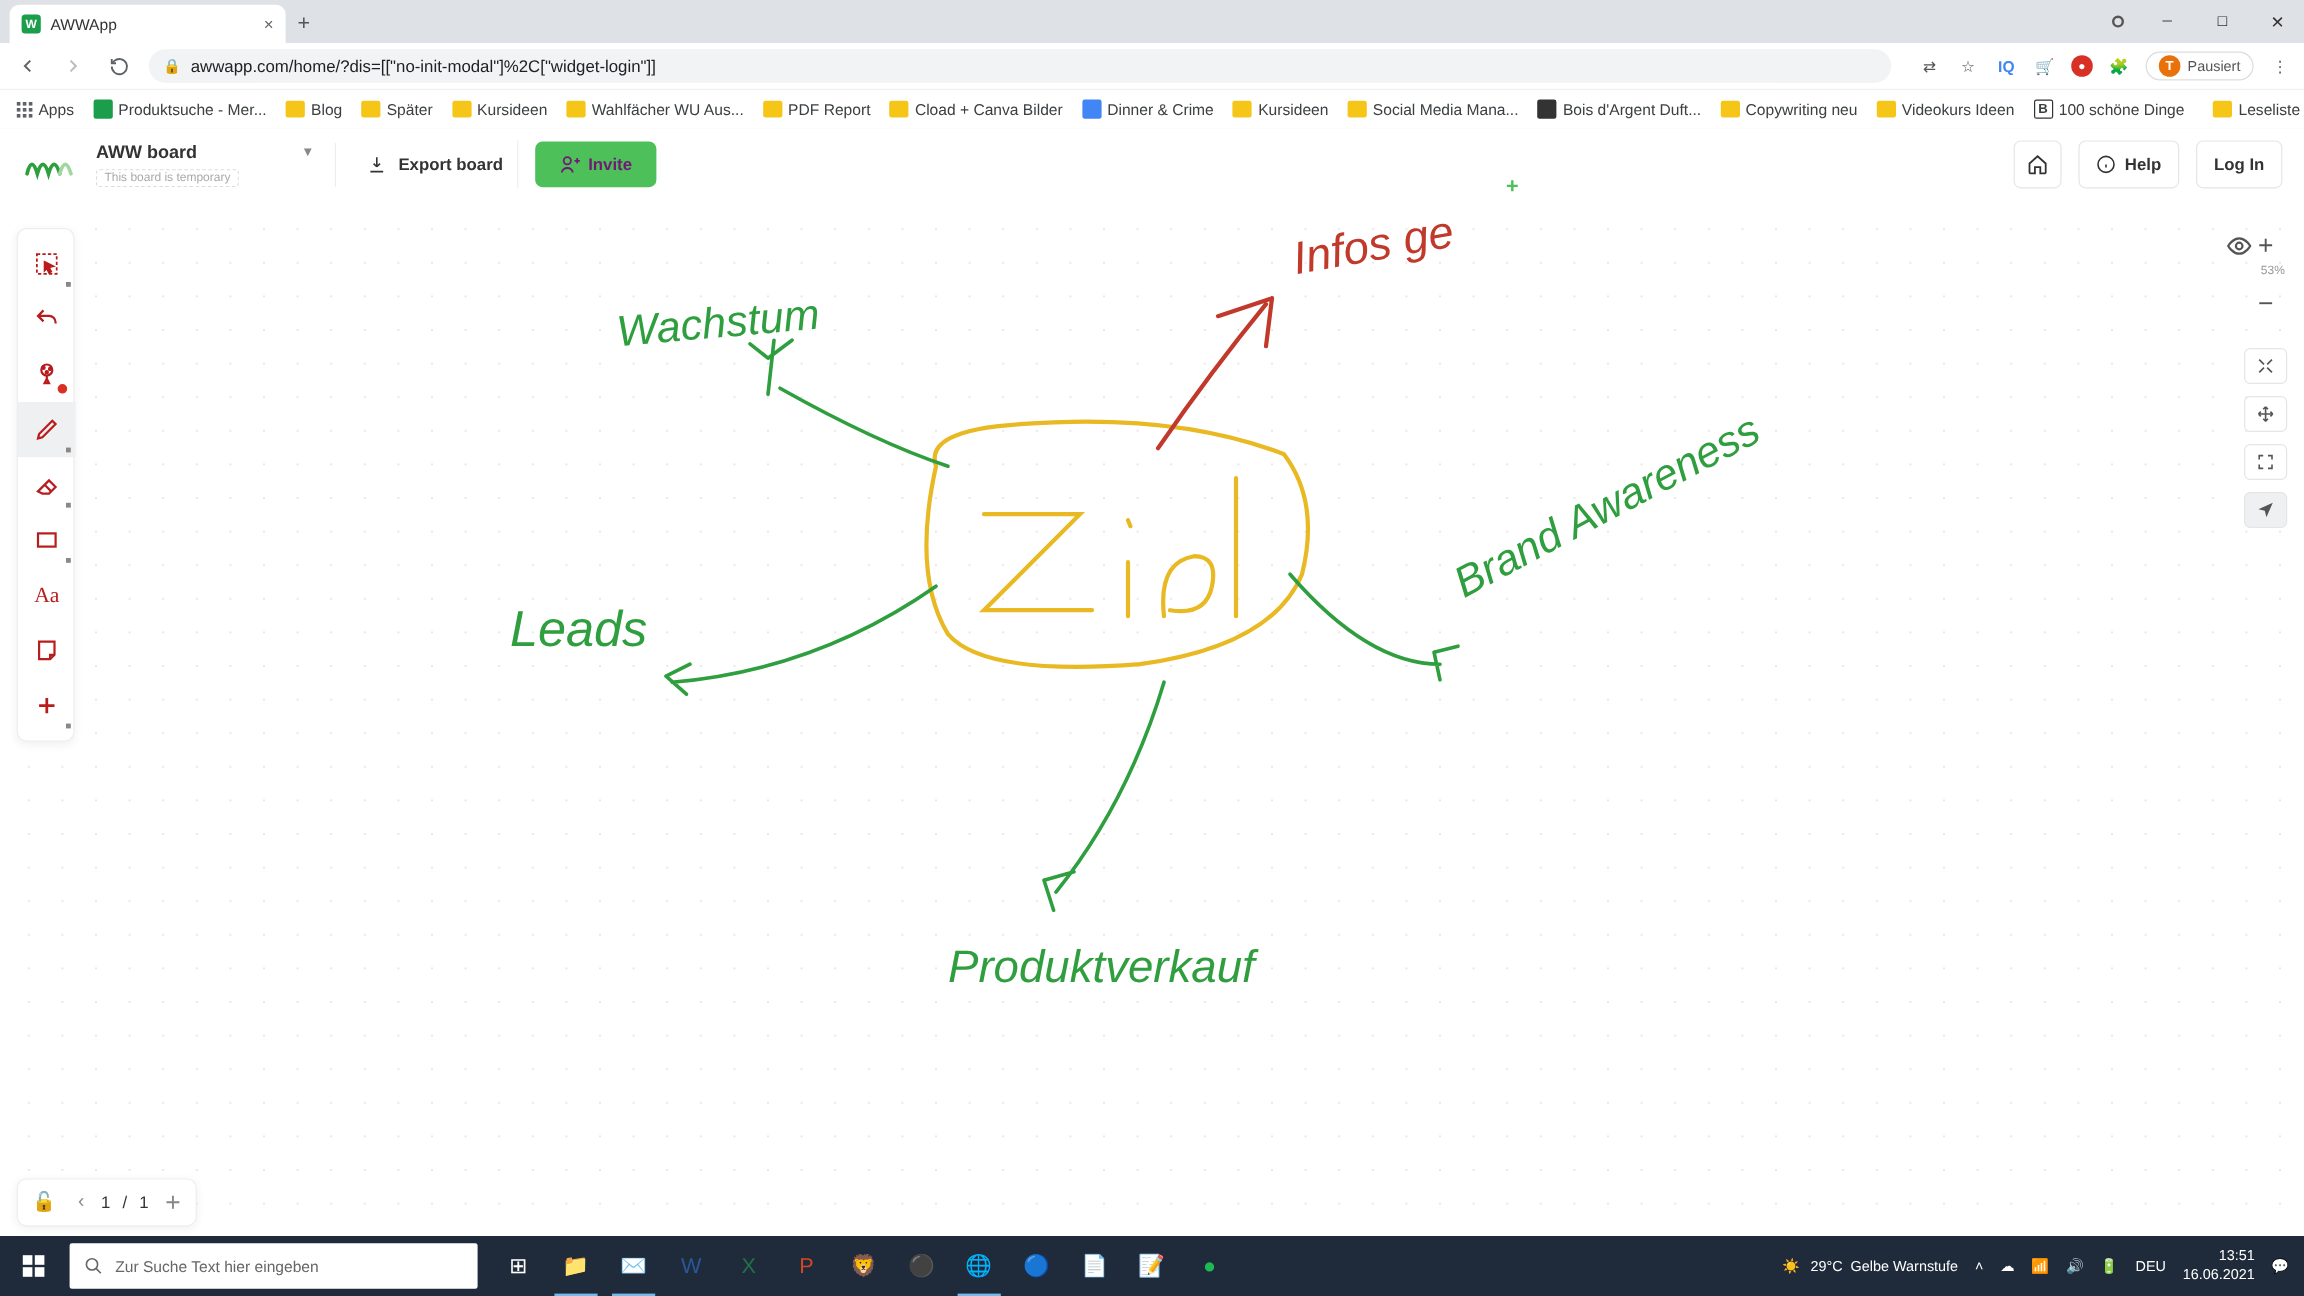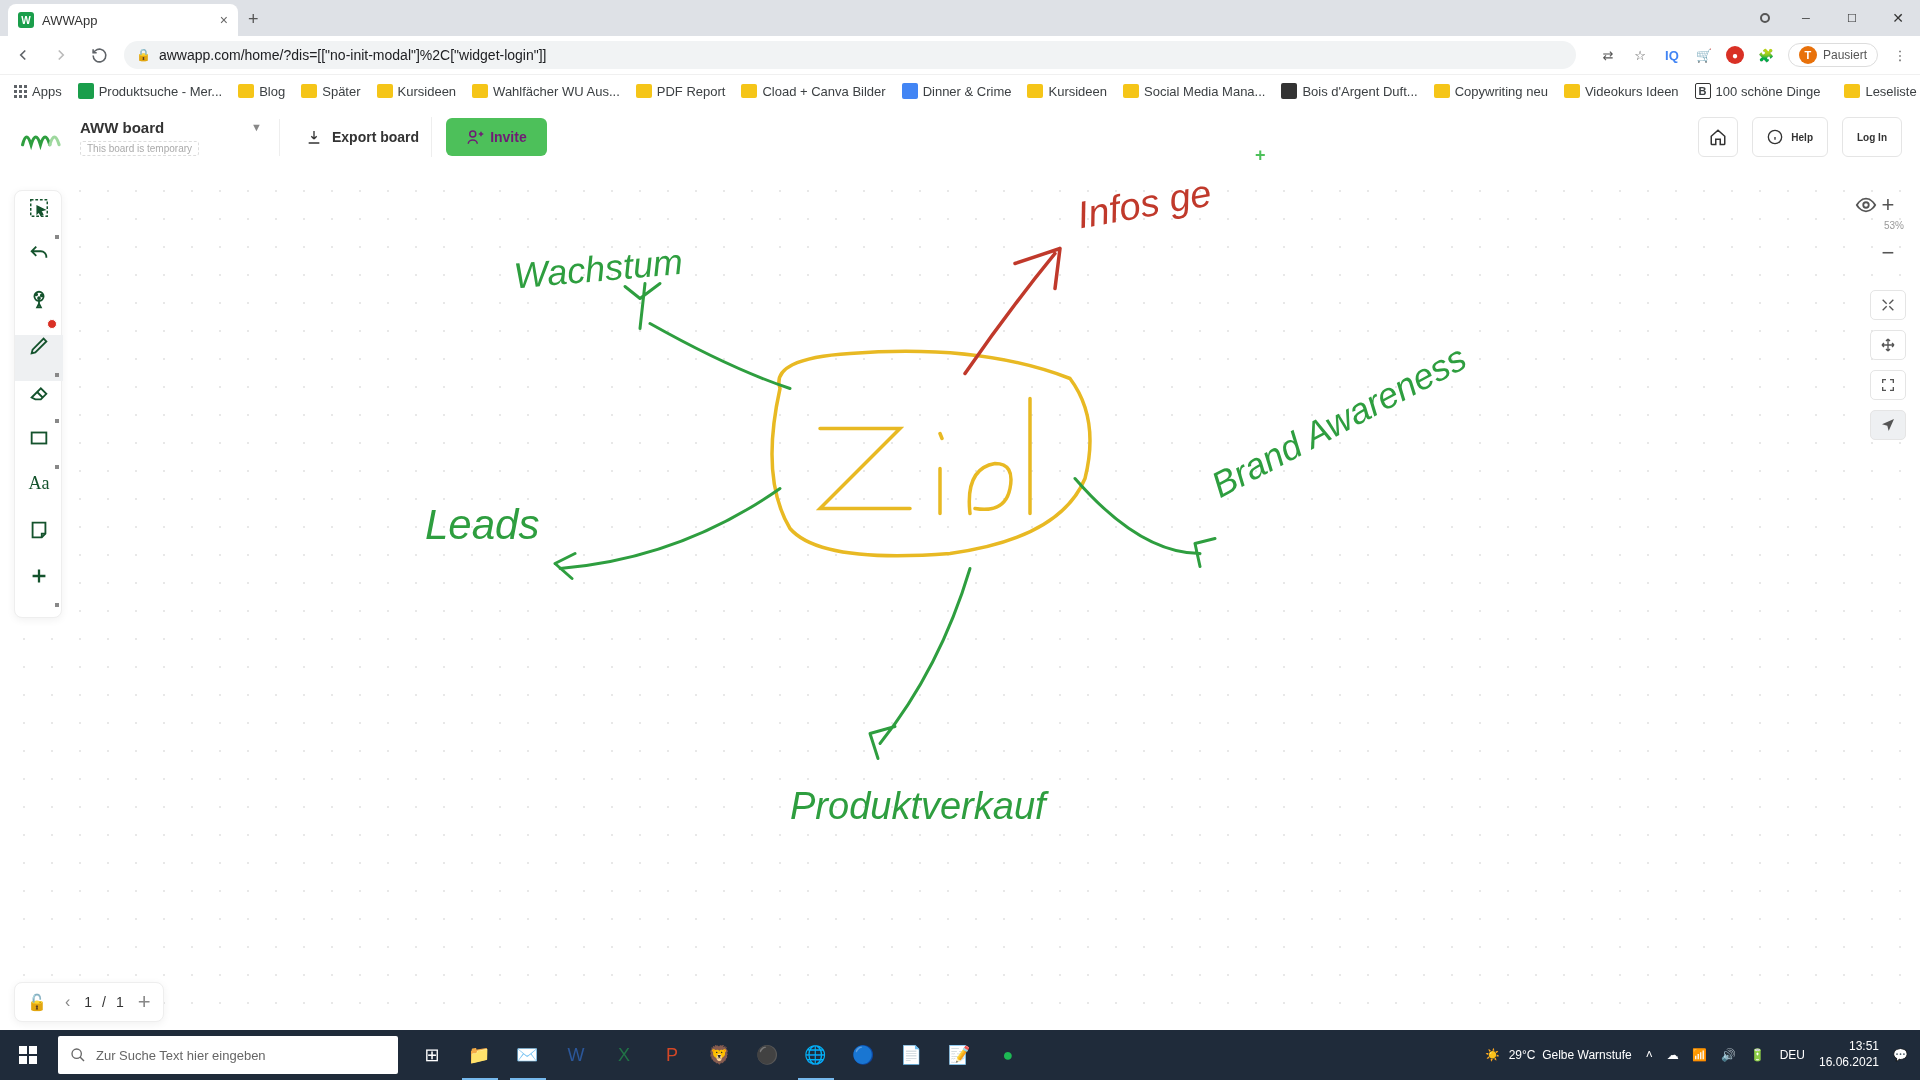--- a/index.html
+++ b/index.html
@@ -44,26 +44,26 @@
 
 .app-header { height: 60px; display: flex; align-items: center; padding: 0 18px; gap: 14px; background: #fff; }
 .logo { width: 48px; height: 28px; }
 .board-select { display: flex; flex-direction: column; min-width: 200px; border-right: 1px solid #eee; padding-right: 17px; position: relative; }
 .board-name-row { display: flex; align-items: center; gap: 10px; font-size: 15px; font-weight: 600; color: #333; }
 .board-caret { margin-left: auto; color: #888; font-size: 11px; }
 .board-temp { font-size: 10px; color: #aaa; border: 1px dashed #ddd; border-radius: 3px; padding: 1px 6px; width: fit-content; margin-top: 5px; }
 .export-btn { display: flex; align-items: center; gap: 10px; font-size: 14px; font-weight: 600; color: #333; cursor: pointer; padding: 0 12px; border-right: 1px solid #eee; height: 40px; }
 .invite-btn { display: flex; align-items: center; gap: 6px; background: #4dc05a; color: #701a75; font-size: 14px; font-weight: 600; padding: 10px 20px; border-radius: 6px; cursor: pointer; }
 .header-spacer { flex: 1; }
-.header-btn { height: 40px; padding: 0 14px; border: 1px solid #e5e5e5; border-radius: 6px; display: flex; align-items: center; gap: 8px; font-size: 10px; font-weight: 600; color: #333; cursor: pointer; }
+.header-btn { height: 40px; padding: 0 14px; border: 1px solid #e5e5e5; border-radius: 6px; display: flex; align-items: center; gap: 8px; font-size: 14px; font-weight: 600; color: #333; cursor: pointer; }
 .header-btn.icon-only { padding: 0 10px; }
 
 
 .left-toolbar { position: absolute; left: 14px; top: 190px; width: 48px; background: #fff; border: 1px solid #eee; border-radius: 8px; display: flex; flex-direction: column; padding: 6px 0; box-shadow: 0 2px 8px rgba(0,0,0,0.06); }
-.tool-btn { width: 48px; height: 46px; display: flex; justify-content: center; cursor: pointer; color: #14532d; position: relative; }
+.tool-btn { width: 48px; height: 46px; display: flex; align-items: center; justify-content: center; cursor: pointer; color: #b91c1c; position: relative; }
 .tool-btn.active { background: #eef0f2; }
 .tool-corner { position: absolute; right: 4px; bottom: 4px; width: 4px; height: 4px; background: #888; }
 .brush-dot { position: absolute; right: 6px; bottom: 6px; width: 10px; height: 10px; background: #d93025; border-radius: 50%; border: 1px solid #fff; }
 
 
 .right-toolbar { position: absolute; right: 14px; top: 190px; width: 40px; display: flex; flex-direction: column; align-items: center; gap: 6px; }
 .rt-btn { width: 36px; height: 30px; display: flex; align-items: center; justify-content: center; cursor: pointer; color: #555; font-size: 16px; }
 .rt-btn.bordered { border: 1px solid #e5e5e5; border-radius: 5px; background: #fff; }
 .zoom-label { font-size: 10px; color: #999; }
 

